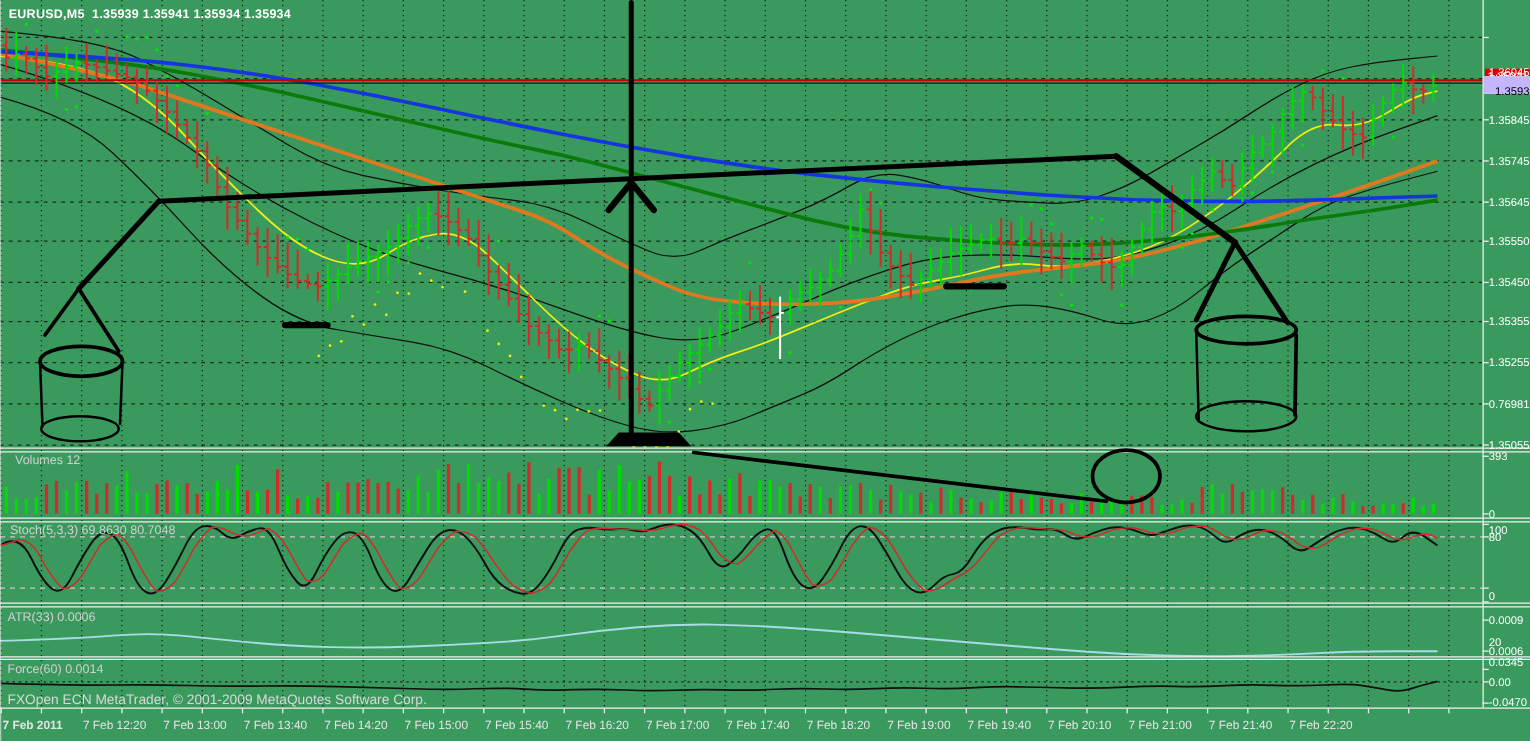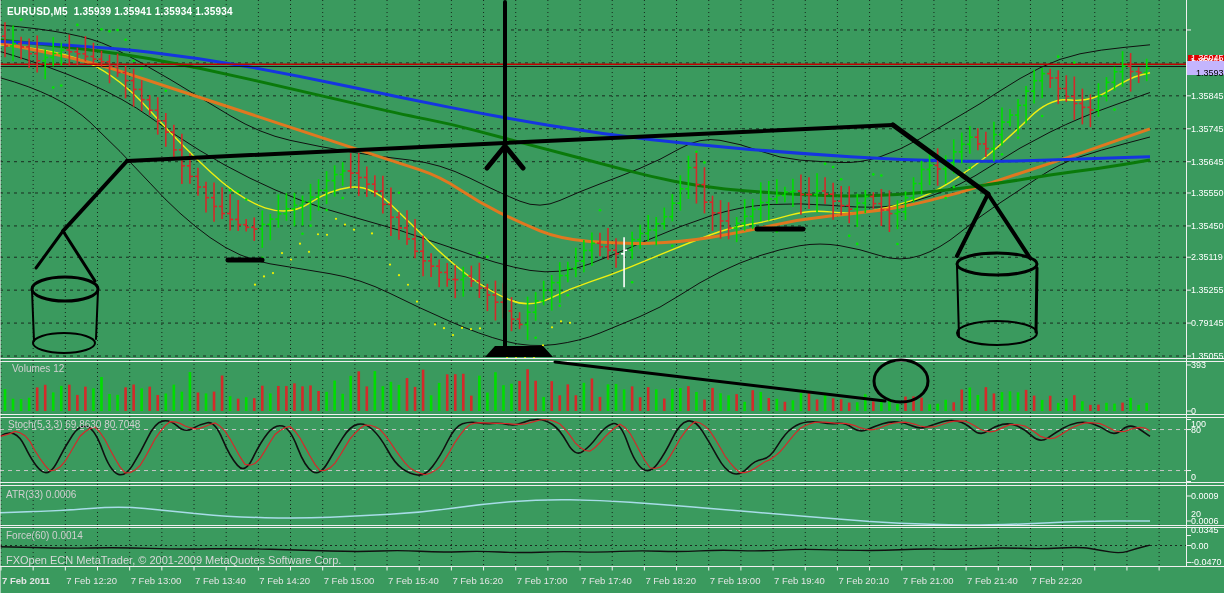--- a/index.html
+++ b/index.html
@@ -847,23 +847,23 @@
     <div class="copyright">FXOpen ECN MetaTrader, © 2001-2009 MetaQuotes Software Corp.</div>
     <div class="ask-tag">1.35941</div>
     <div class="bid-tag">1.35934</div>
     <div id="gen">
         <div class="ax" style="top: 24.9706px; margin-top: 28px;">1.36045</div>
         <div class="ax" style="top: 90.8399px;">1.35845</div>
         <div class="ax" style="top: 123.775px;">1.35745</div>
         <div class="ax" style="top: 156.709px;">1.35645</div>
         <div class="ax" style="top: 187.997px;">1.35550</div>
         <div class="ax" style="top: 220.932px;">1.35450</div>
-        <div class="ax" style="top: 252.22px;">2.35119</div>
+        <div class="ax" style="top: 252.22px;">1.35355</div>
         <div class="ax" style="top: 285.155px;">1.35255</div>
-        <div class="ax" style="top: 318.089px;">0.79145</div>
+        <div class="ax" style="top: 318.089px;">0.76981</div>
         <div class="ax" style="top: 351.024px;">1.35055</div>
         <div class="ax" style="top: 360px;">393</div>
         <div class="ax" style="top: 406px;">0</div>
         <div class="ax" style="top: 419px;">100</div>
         <div class="ax" style="top: 424.536px;">80</div>
         <div class="ax" style="top: 465.534px; margin-top: 43px;">20</div>
         <div class="ax" style="top: 472px;">0</div>
         <div class="ax" style="top: 491px;">0.0009</div>
         <div class="ax" style="top: 516px;">0.0006</div>
         <div class="ax" style="top: 525px;">0.0345</div>

